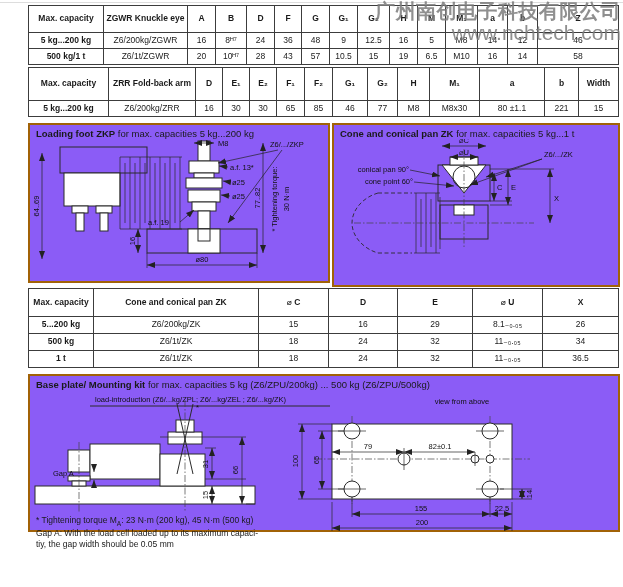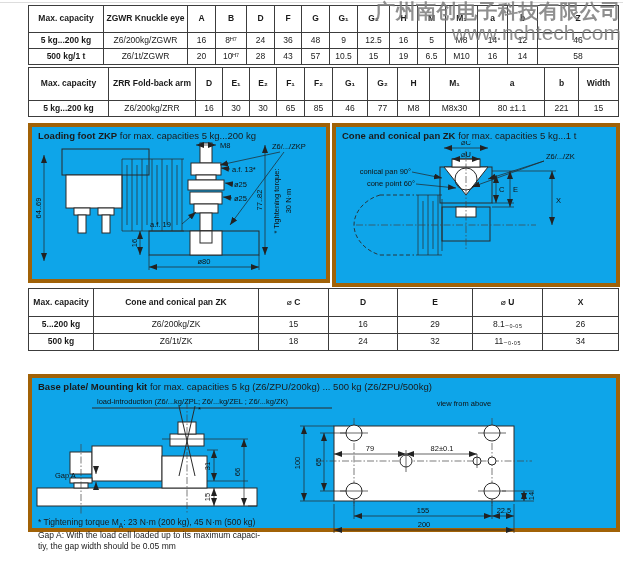--- a/index.html
+++ b/index.html
@@ -7,21 +7,21 @@
   font-family:"Liberation Sans","DejaVu Sans",sans-serif;color:#1a1a1a}
 .page{position:absolute;inset:0;width:623px;height:587px;background:#fff}
 .topline{position:absolute;top:2px;left:0;width:623px;height:1px;background:#ddd}
 
 table.t{position:absolute;border-collapse:collapse;table-layout:fixed;background:#fff}
 table.t td,table.t th{border:1px solid #3c3c3c;font-size:8.5px;line-height:1.15;
   text-align:center;vertical-align:middle;padding:1px 1px;overflow:hidden}
 table.t th{font-weight:bold}
 td.b{font-weight:bold}
 
-.box{position:absolute;border:4px solid #a16207;background:#0ea5e9}
+.box{position:absolute;border:2px solid #a16207;background:#8b5cf6}
 .btitle{font-size:9.5px;padding:3px 0 0 6px;white-space:nowrap}
 .btitle b{font-weight:bold}
 
 svg{display:block}
 svg text{font-family:"Liberation Sans","DejaVu Sans",sans-serif;font-size:7.5px;fill:#111}
 .ln{stroke:#2a2a2a;stroke-width:1;fill:none}
 .th{stroke:#2a2a2a;stroke-width:.7;fill:none}
 .fw{stroke:#2a2a2a;stroke-width:1;fill:#fff}
 .dim{stroke:#222;stroke-width:.7;fill:none}
 .cl{stroke:#444;stroke-width:.7;fill:none;stroke-dasharray:7 2 1.5 2}
@@ -321,20 +321,29 @@
     </tr>
     <tr style="height:17px">
       <td class="b">500 kg</td>
       <td>Z6/1t/ZK</td>
       <td>18</td>
       <td>24</td>
       <td>32</td>
       <td>11₋₀.₀₅</td>
       <td>34</td>
     </tr>
+    <tr style="height:17px">
+      <td class="b">1 t</td>
+      <td>Z6/1t/ZK</td>
+      <td>18</td>
+      <td>24</td>
+      <td>32</td>
+      <td>11₋₀.₀₅</td>
+      <td>36.5</td>
+    </tr>
   </tbody>
     </table>
 
   <div class="box" style="left:28px;top:374px;width:592px;height:158px">
     <div class="btitle"><b>Base plate/ Mounting kit</b><span> for max. capacities 5 kg (Z6/ZPU/200kg) ... 500 kg (Z6/ZPU/500kg)</span></div>
     <svg width="588" height="150" viewBox="0 0 588 150" style="margin-top:2px">
       <defs>
         <marker id="aC" markerWidth="9" markerHeight="8" refX="8" refY="3" orient="auto-start-reverse" markerUnits="userSpaceOnUse">
           <path d="M0 0L8 3L0 6z" fill="#222"></path>
         </marker>

